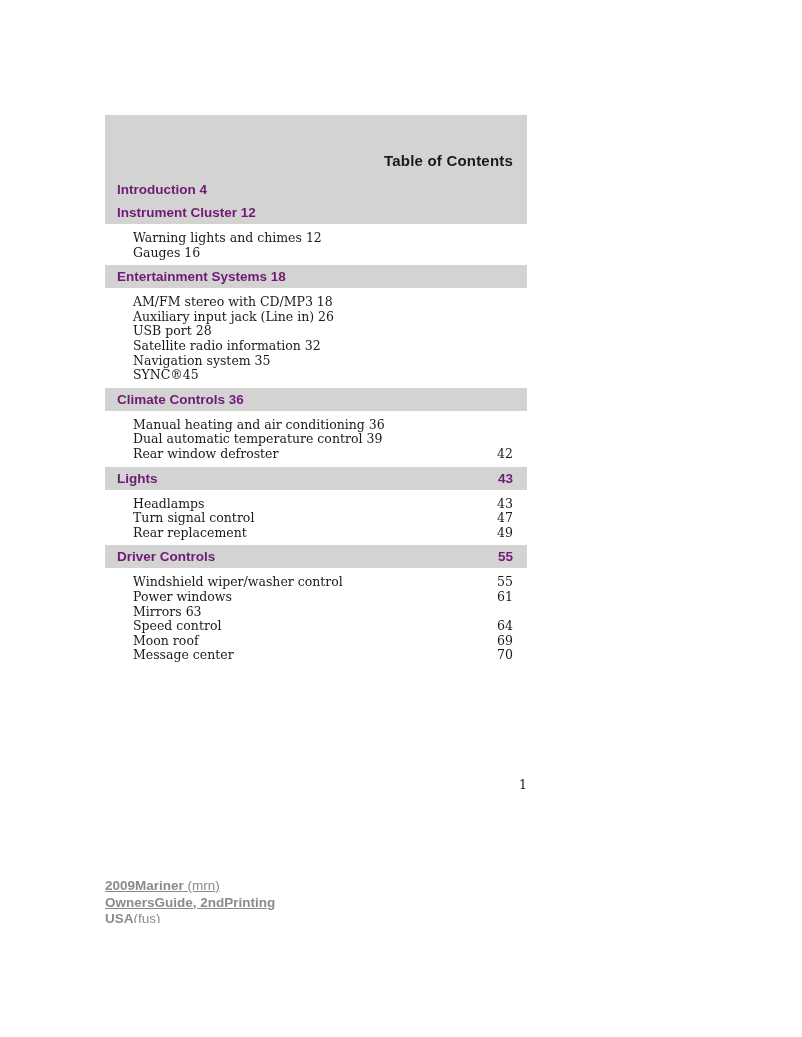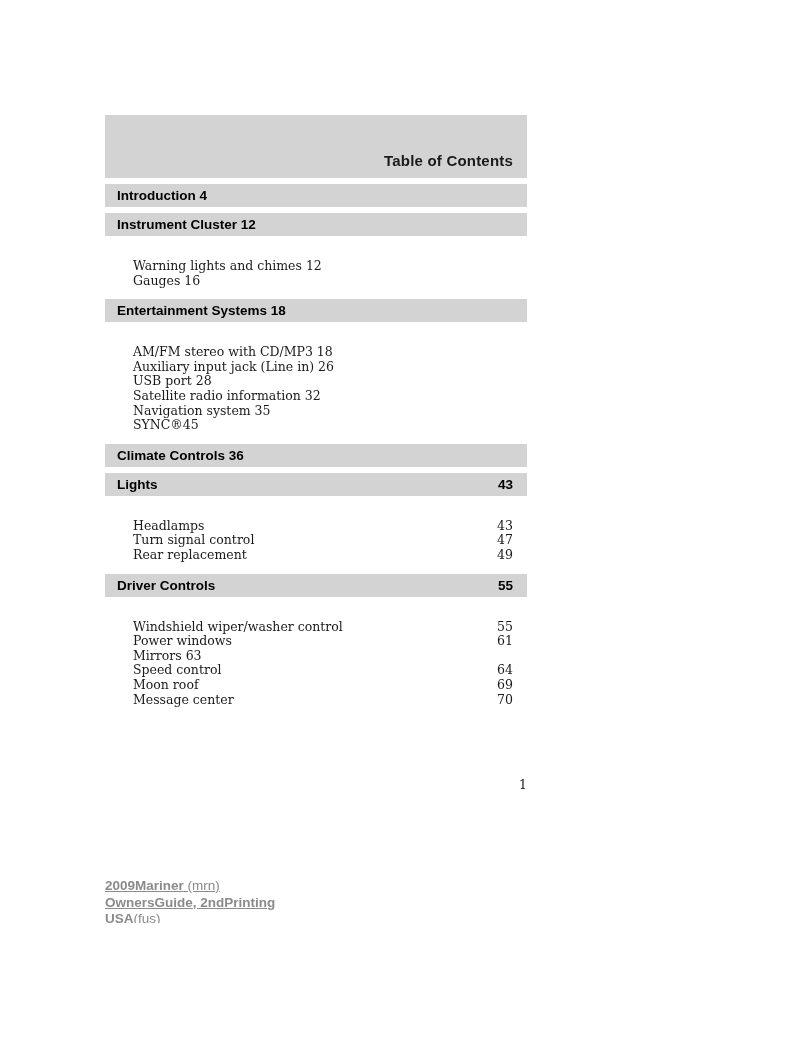--- a/index.html
+++ b/index.html
@@ -31,33 +31,32 @@
     padding: 0 14px 9px 0;
   }
   .toc-header .title {
     font-size: 15px;
     font-weight: bold;
     color: #1a1a1a;
     letter-spacing: 0.2px;
   }
   .section-bar {
     background: #d3d3d3;
-    margin-top: 6px;
+    margin-top: 0;
     box-sizing: border-box;
     padding: 4px 14px 4px 12px;
     display: flex;
     justify-content: space-between;
     align-items: baseline;
     font-size: 13.5px;
     font-weight: bold;
-    color: #000000;
+    color: #701a75;
   }
   .items {
     padding: 7px 14px 5px 28px;
-    margin-top: 16px;
   }
   .item {
     font-family: "DejaVu Serif", "Liberation Serif", serif;
     font-size: 12.5px;
     line-height: 14.6px;
     color: #1a1a1a;
   }
   .item.right {
     display: flex;
     justify-content: space-between;
@@ -112,20 +111,28 @@
           <div class="item"><span>AM/FM stereo with CD/MP3 18</span></div>
           <div class="item"><span>Auxiliary input jack (Line in) 26</span></div>
           <div class="item"><span>USB port 28</span></div>
           <div class="item"><span>Satellite radio information 32</span></div>
           <div class="item"><span>Navigation system 35</span></div>
           <div class="item"><span>SYNC®45</span></div>
         </div>
         <div class="section-bar">
           <span>Climate Controls 36</span>
         </div>
+        <div class="items">
+          <div class="item"><span>Manual heating and air conditioning 36</span></div>
+          <div class="item"><span>Dual automatic temperature control 39</span></div>
+          <div class="item right">
+            <span>Rear window defroster</span>
+            <span>42</span>
+          </div>
+        </div>
         <div class="section-bar">
           <span>Lights</span>
           <span>43</span>
         </div>
         <div class="items">
           <div class="item right">
             <span>Headlamps</span>
             <span>43</span>
           </div>
           <div class="item right">

